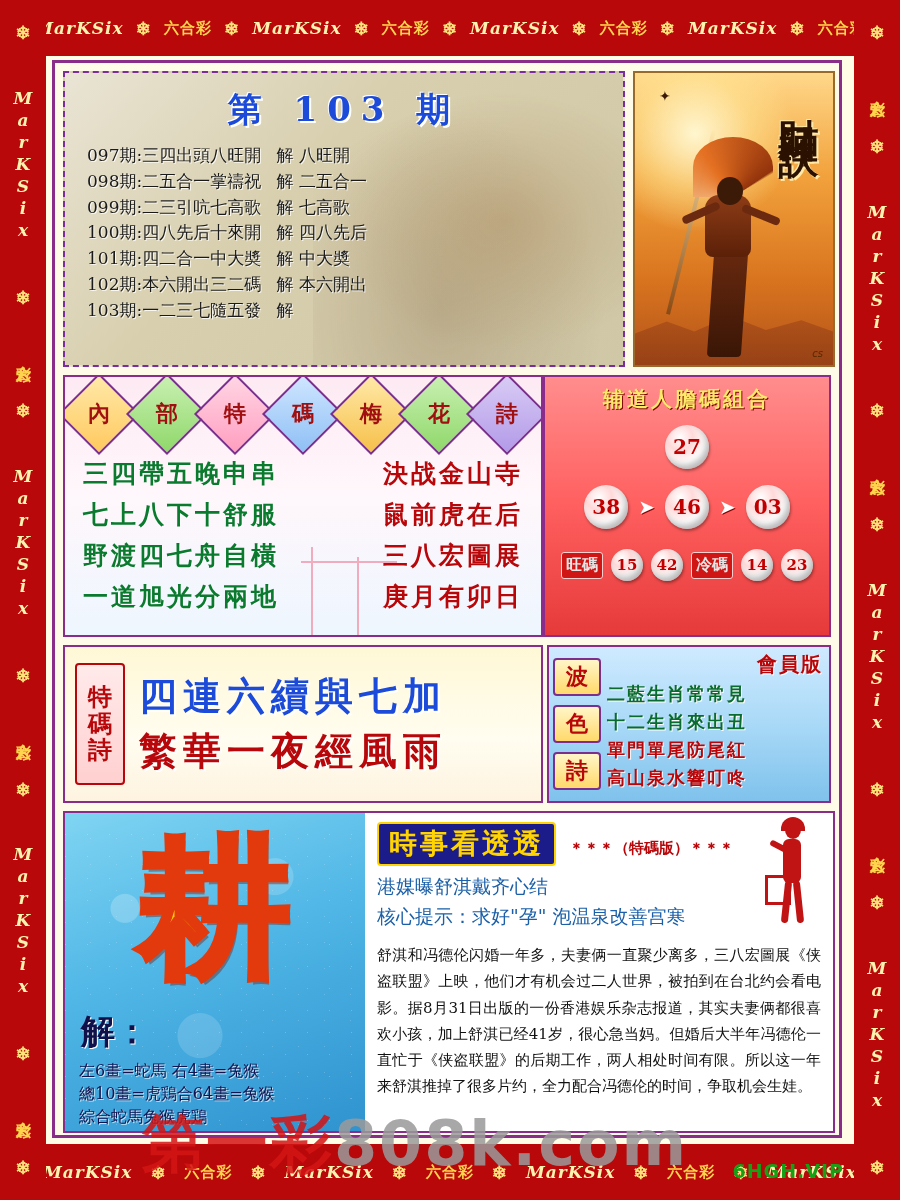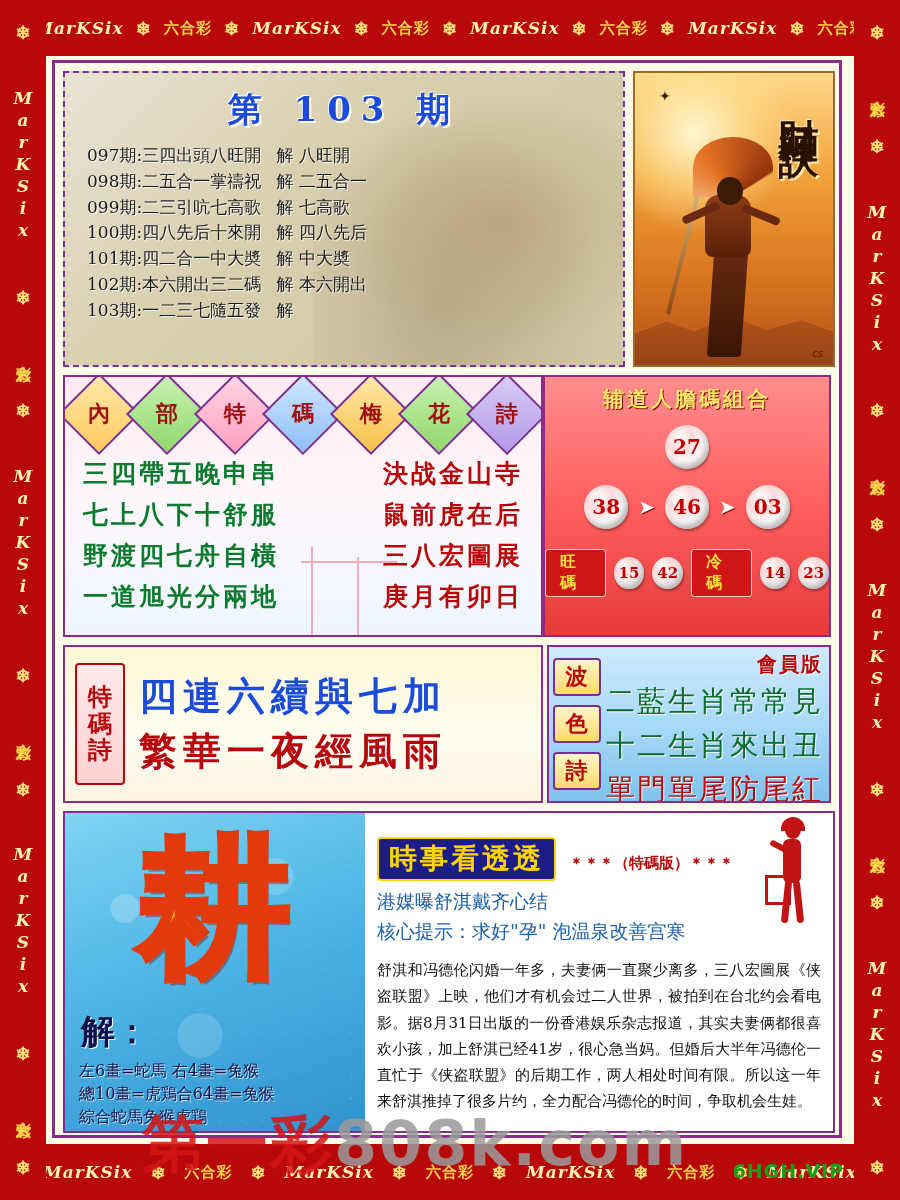--- a/index.html
+++ b/index.html
@@ -255,23 +255,23 @@
   .row-three{
     display:flex;justify-content:center;align-items:center;gap:10px;margin-top:16px;
   }
   .arrow{color:#fff;font-size:20px;font-weight:bold;text-shadow:1px 1px 0 #8a0000;}
   .hotcold{
     display:flex;align-items:center;justify-content:center;gap:8px;
     margin-top:20px;
   }
   .hc-label{
     font-family:"DejaVu Serif","Liberation Serif",serif;
-    font-size:16px;font-weight:bold;color:#fde047;
+    font-size:16px;font-weight:bold;color:#e5e5e5;
     background:#d01515;border:1px solid #ffd0d0;border-radius:3px;
-    padding:2px 14px;
+    padding:2px 4px;
   }
 
   
   .sec4{
     position:absolute;left:8px;top:582px;width:480px;height:158px;
     border:2px solid #8a2d8a;
     box-sizing:border-box;
     background:linear-gradient(180deg,#fff8d6 0%,#fffdf0 60%,#fef3e0 100%);
     display:flex;align-items:center;
     overflow:hidden;
@@ -322,21 +322,21 @@
   .sec5-right{flex:1;padding:4px 6px 4px 2px;}
   .member-tag{
     text-align:right;
     font-family:"DejaVu Serif","Liberation Serif",serif;
     font-size:20px;font-weight:bold;color:#b8070a;
     letter-spacing:2px;
     text-shadow:1px 1px 0 #fff;
   }
   .ml{
     font-family:"DejaVu Serif","Liberation Serif",serif;
-    font-size:29px;font-weight:normal;letter-spacing:2px;
+    font-size:18px;font-weight:bold;letter-spacing:2px;
     color:#0a6b2e;text-shadow:1px 1px 0 #ffffff;
     margin-top:4px;white-space:nowrap;
   }
   .ml.r{color:#b8070a;}
 
   
   .sec6{
     position:absolute;left:8px;top:748px;width:772px;height:322px;
     border:2px solid #8a2d8a;
     box-sizing:border-box;
@@ -374,21 +374,21 @@
     font-size:34px;font-weight:bold;color:#10104a;
     text-shadow:1px 1px 0 #fff;
   }
   .jie-lines{
     position:absolute;left:14px;top:246px;right:2px;
     font-family:"DejaVu Serif","Liberation Serif",serif;
     font-size:16px;color:#13134f;line-height:1.45;
     text-shadow:1px 1px 0 rgba(255,255,255,.7);
   }
   .sec6-right{
-    flex:1;position:relative;background:#ffffff;padding:24px 12px;
+    flex:1;position:relative;background:#ffffff;padding:9px 12px;
   }
   .news-title{
     display:inline-block;
     font-family:"DejaVu Serif","Liberation Serif",serif;
     font-size:28px;font-weight:bold;color:#ffd400;
     background:#1b1b8a;
     border:2px solid #ffd400;border-radius:4px;
     padding:1px 10px;letter-spacing:3px;
   }
   .news-sub{

